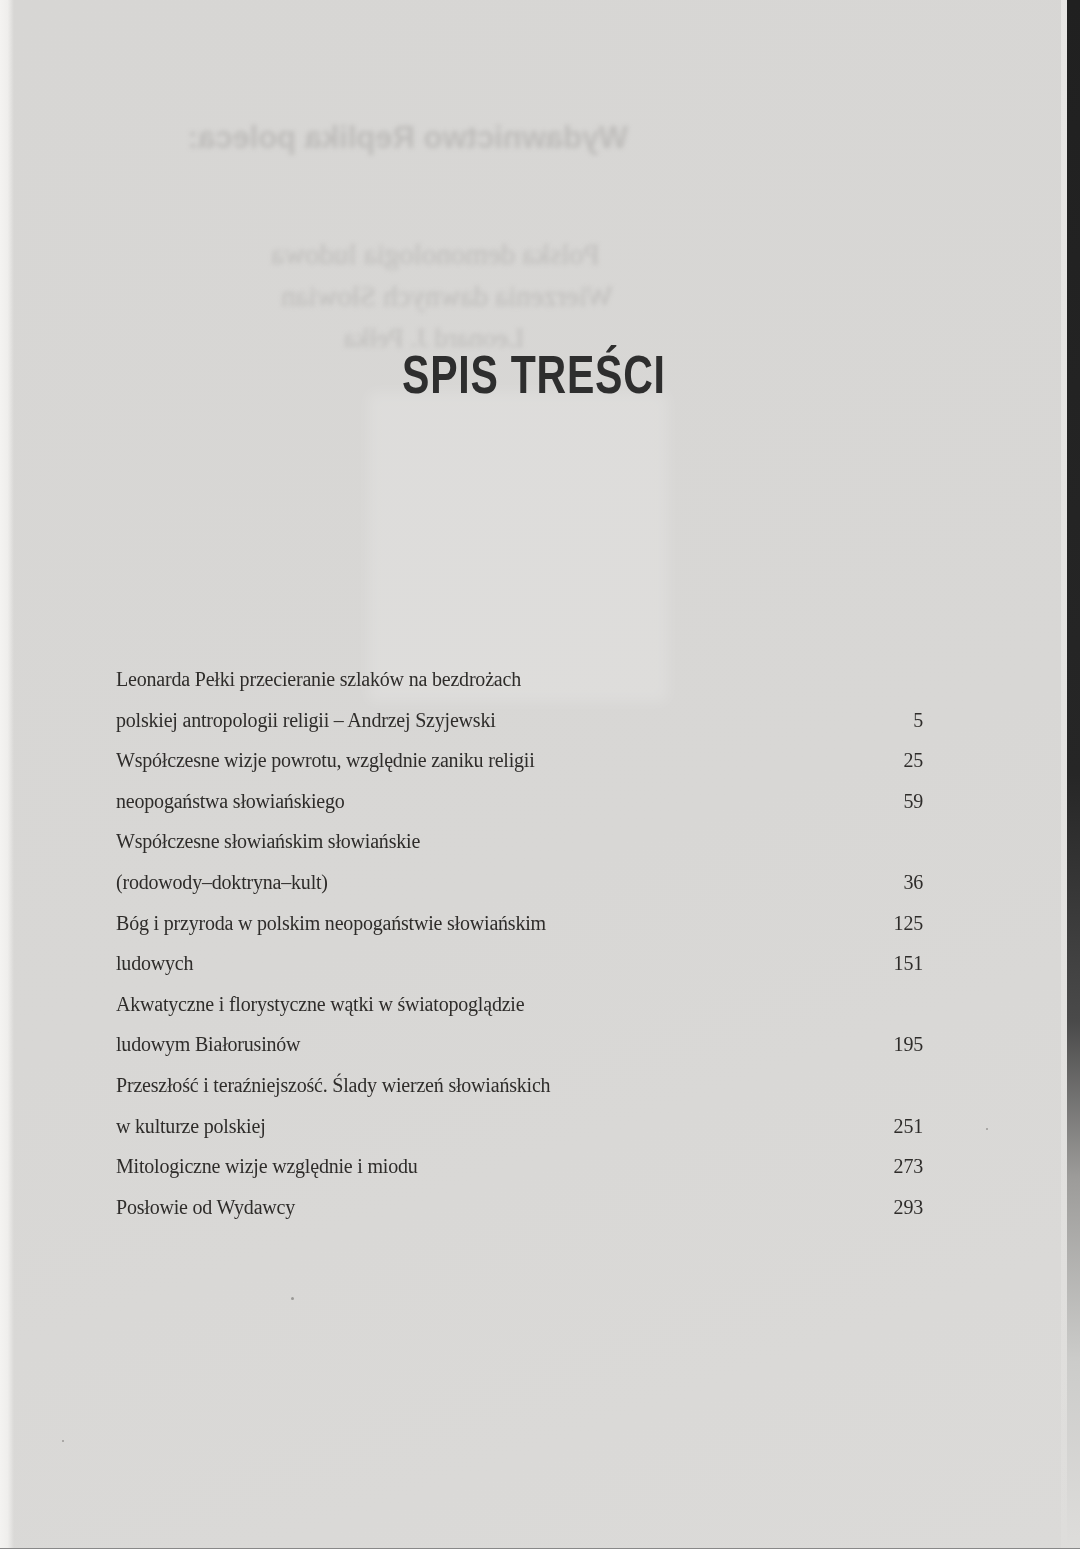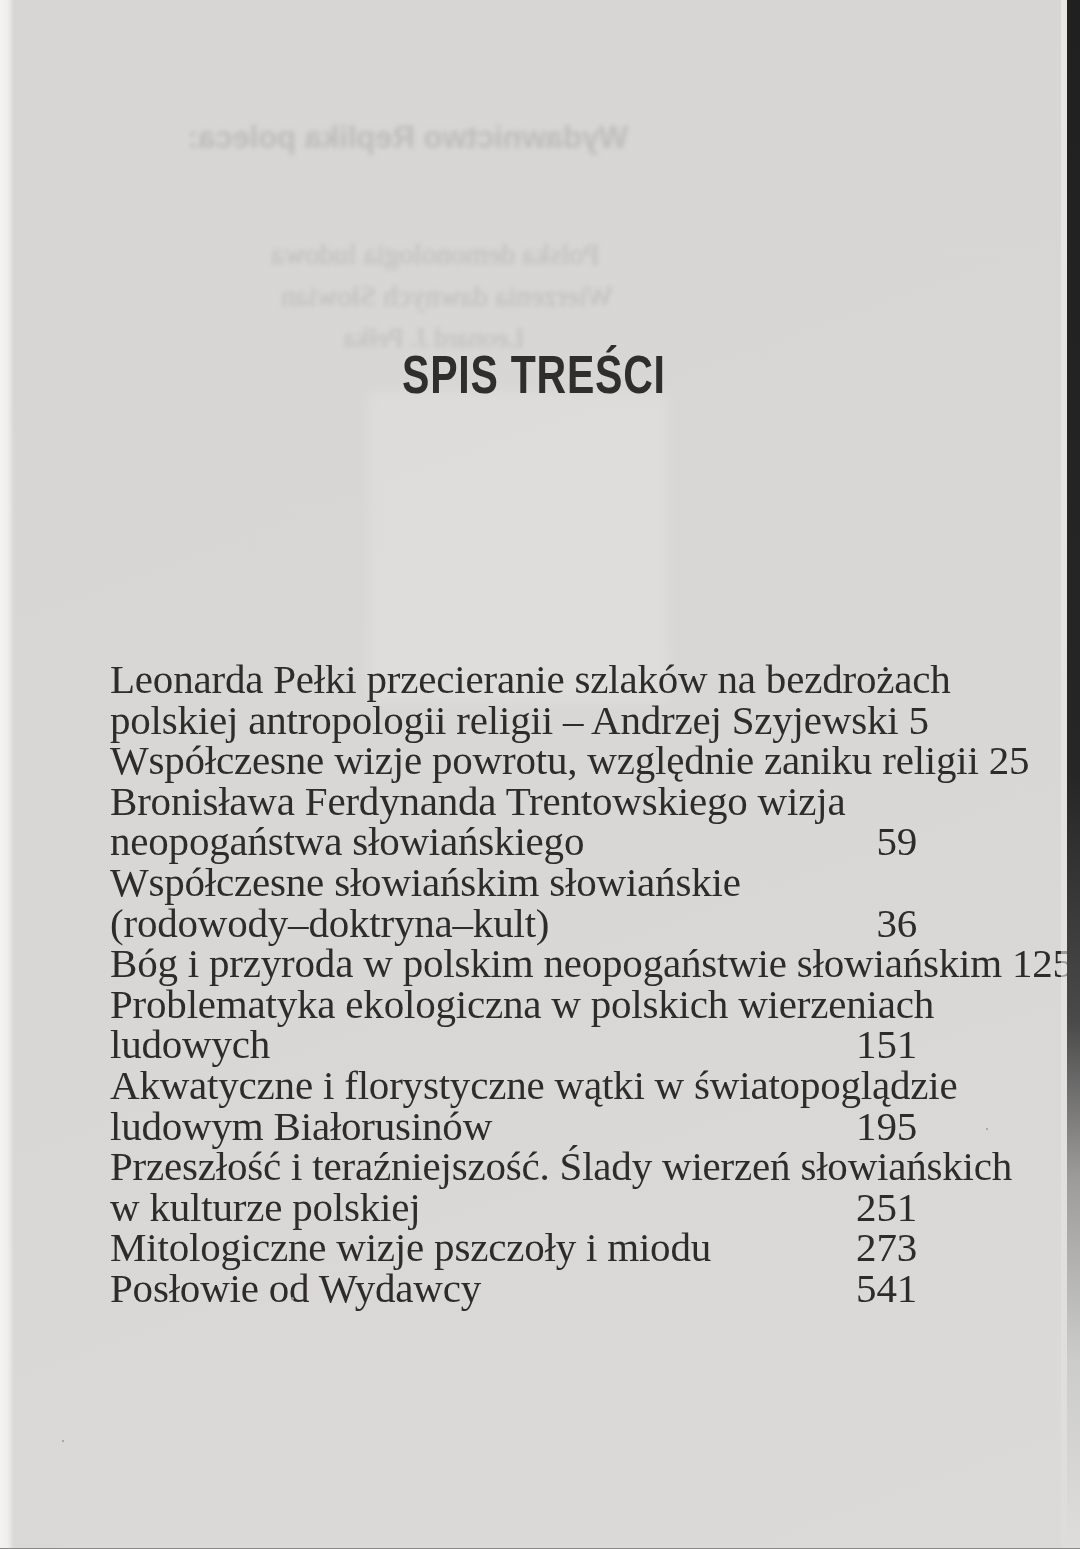--- a/index.html
+++ b/index.html
@@ -57,22 +57,22 @@
     font-weight:700;
     font-size:54px;line-height:1.0;
     letter-spacing:1px;
     color:#2e2e2e;
     transform:scaleX(.76);
     transform-origin:0 50%;
     white-space:nowrap;
   }
   
   .toc{
-    position:absolute;left:110px;top:659px;width:807px;
-    font-size:41px;line-height:40.6px;
+    position:absolute;left:116px;top:659px;width:807px;
+    font-size:20px;line-height:40.6px;
     letter-spacing:-0.2px;
     color:#2e2c2a;
   }
   .toc-line{display:flex;white-space:nowrap;}
   .toc-line .t{flex:1 1 auto;}
   .toc-line .p{text-align:right;padding-left:10px;}
   
   .speck{position:absolute;background:#9a9996;border-radius:50%;}
   .speck.s1{left:291px;top:1297px;width:3px;height:3px;}
   .speck.s2{left:62px;top:1440px;width:2px;height:2px;}
@@ -99,65 +99,59 @@
       </div>
       <div class="toc-line">
         <span class="t">polskiej antropologii religii – Andrzej Szyjewski</span>
         <span class="p">5</span>
       </div>
       <div class="toc-line">
         <span class="t">Współczesne wizje powrotu, względnie zaniku religii</span>
         <span class="p">25</span>
       </div>
       <div class="toc-line">
-        <span class="t">Bronisława Ferdynanda Trentowskiego wizja</span>
-      </div>
-      <div class="toc-line">
         <span class="t">neopogaństwa słowiańskiego</span>
         <span class="p">59</span>
       </div>
       <div class="toc-line">
         <span class="t">Współczesne słowiańskim słowiańskie</span>
       </div>
       <div class="toc-line">
         <span class="t">(rodowody–doktryna–kult)</span>
         <span class="p">36</span>
       </div>
       <div class="toc-line">
         <span class="t">Bóg i przyroda w polskim neopogaństwie słowiańskim</span>
         <span class="p">125</span>
-      </div>
-      <div class="toc-line">
-        <span class="t">Problematyka ekologiczna w polskich wierzeniach</span>
       </div>
       <div class="toc-line">
         <span class="t">ludowych</span>
         <span class="p">151</span>
       </div>
       <div class="toc-line">
         <span class="t">Akwatyczne i florystyczne wątki w światopoglądzie</span>
       </div>
       <div class="toc-line">
         <span class="t">ludowym Białorusinów</span>
         <span class="p">195</span>
       </div>
       <div class="toc-line">
         <span class="t">Przeszłość i teraźniejszość. Ślady wierzeń słowiańskich</span>
       </div>
       <div class="toc-line">
         <span class="t">w kulturze polskiej</span>
         <span class="p">251</span>
       </div>
       <div class="toc-line">
-        <span class="t">Mitologiczne wizje pszczoły i miodu</span>
+        <span class="t">Mitologiczne wizje względnie i miodu</span>
         <span class="p">273</span>
       </div>
       <div class="toc-line">
         <span class="t">Posłowie od Wydawcy</span>
-        <span class="p">541</span>
+        <span class="p">293</span>
       </div>
     </div>
 
   <span class="speck s1"></span>
   <span class="speck s2"></span>
   <span class="speck s3"></span>
 
   <div class="edge-left"></div>
   <div class="edge-right-gap"></div>
   <div class="edge-right"></div>

